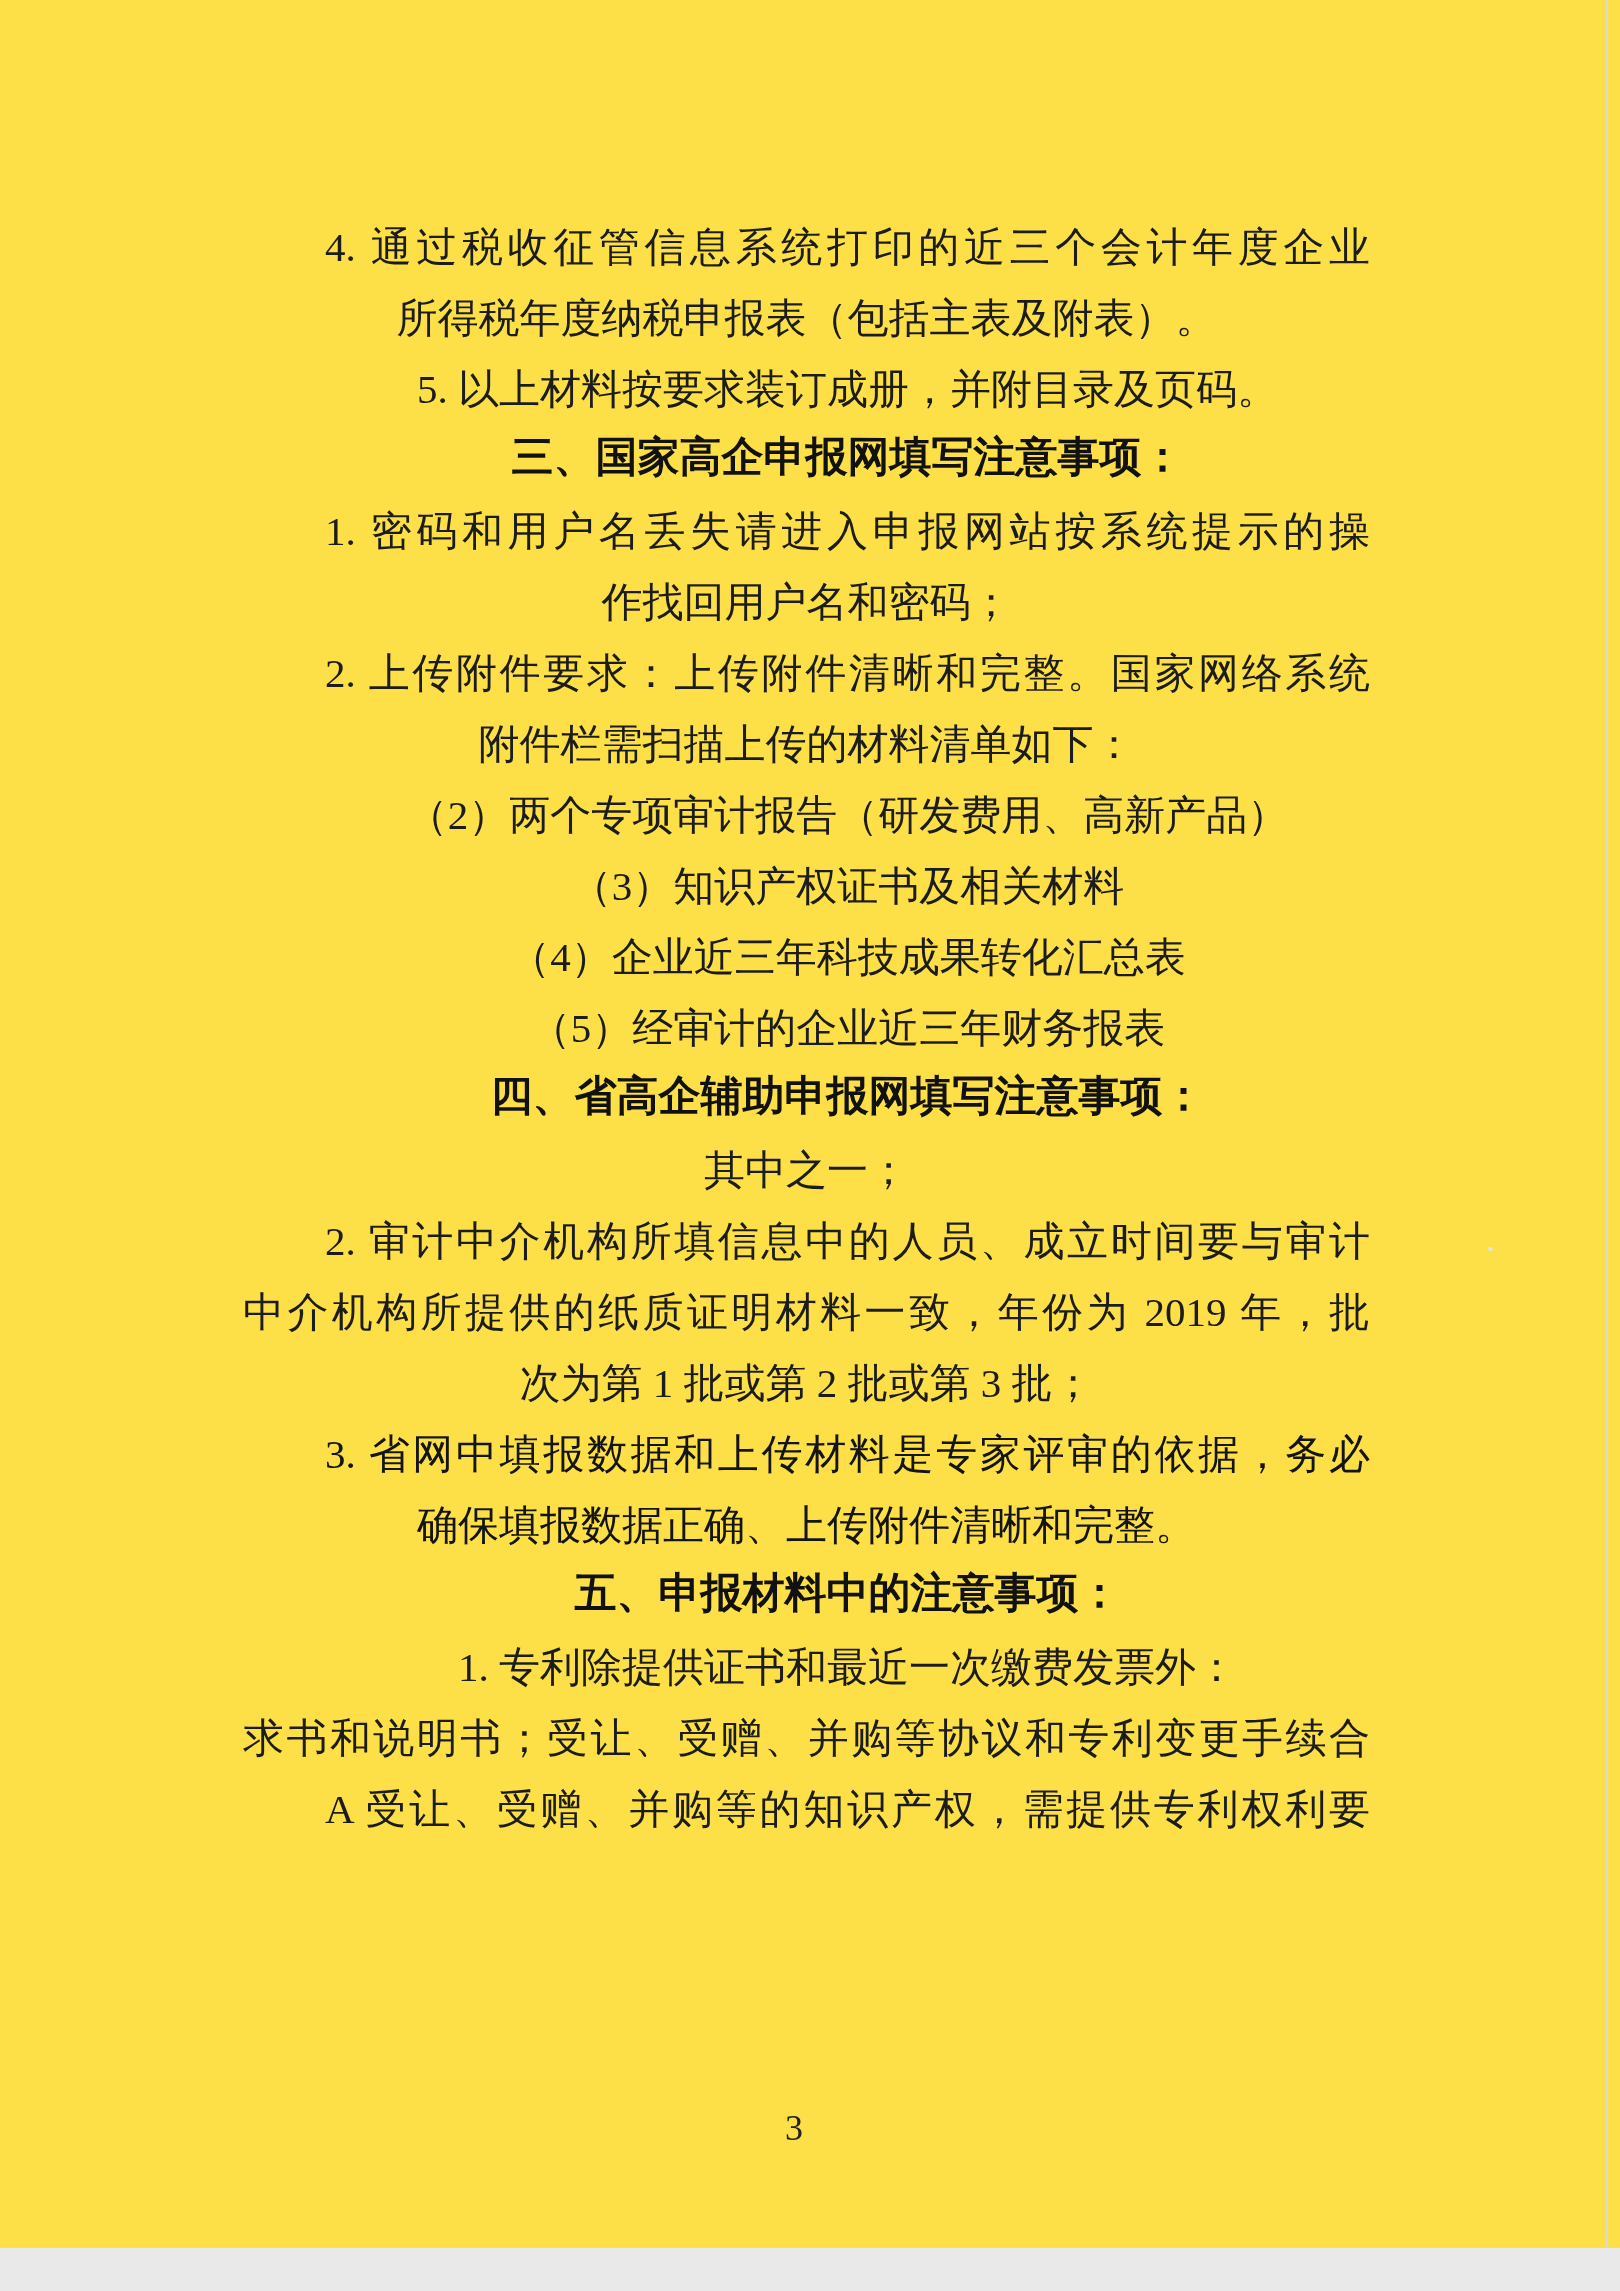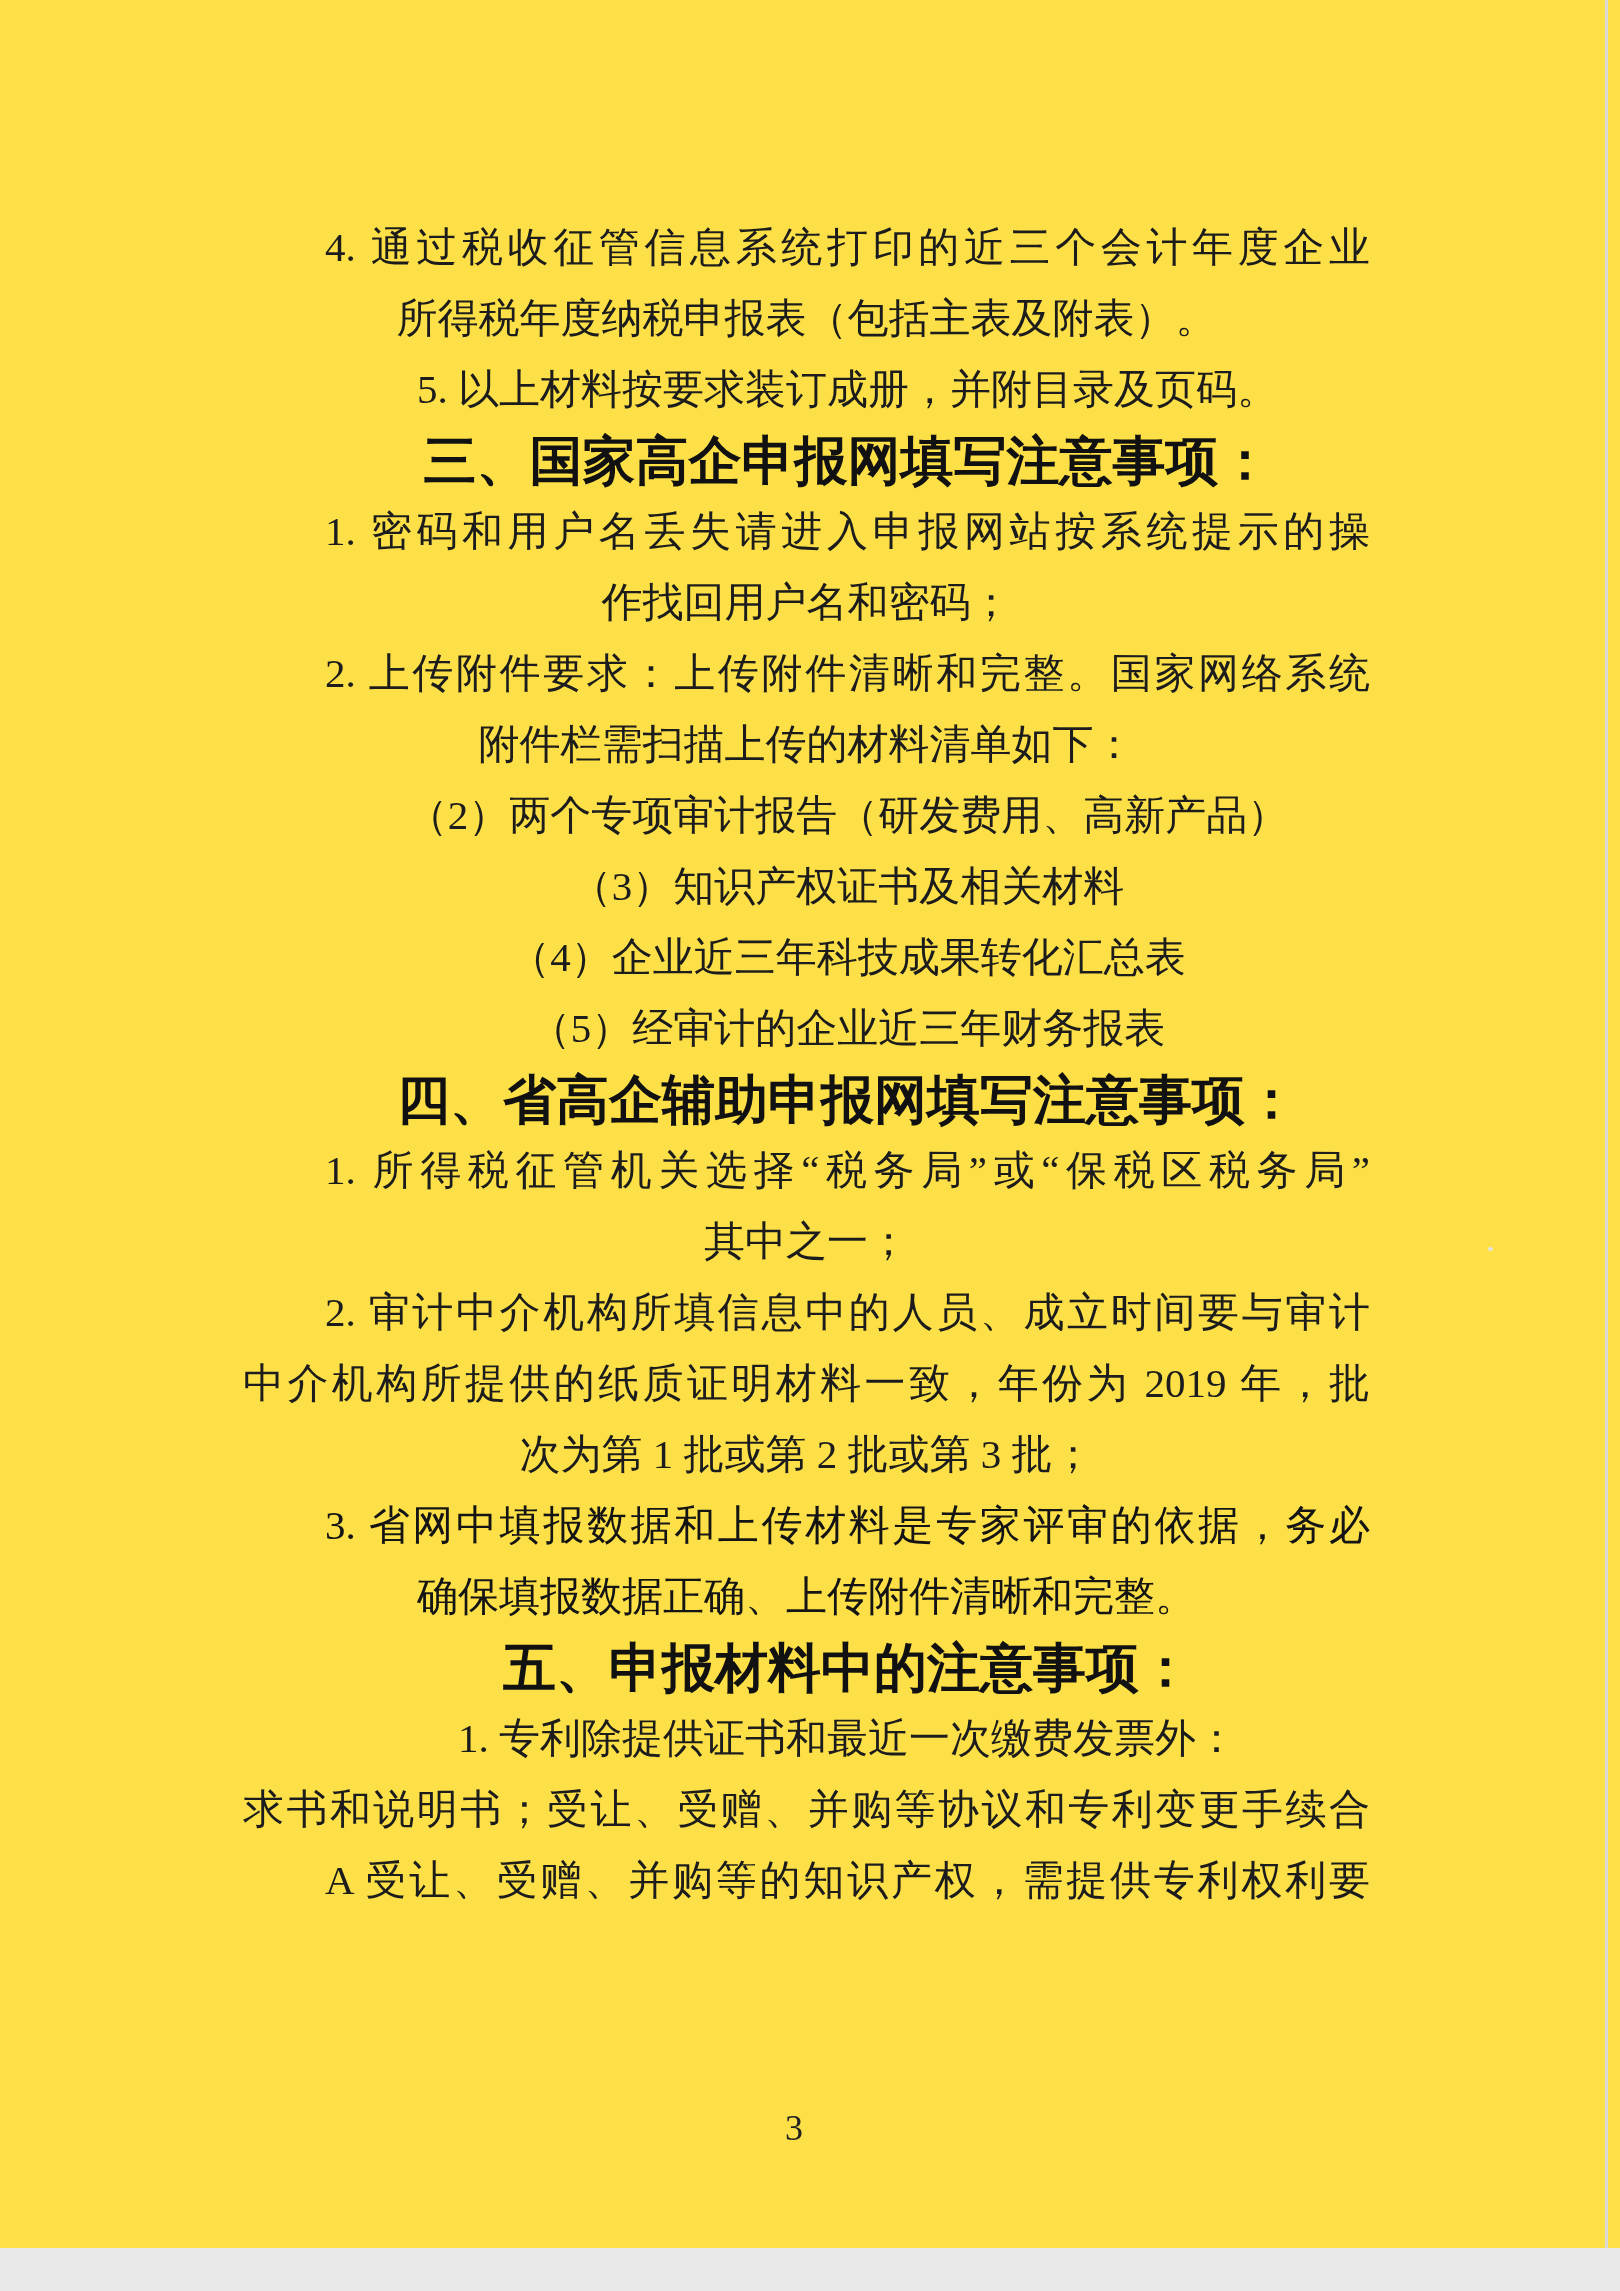--- a/index.html
+++ b/index.html
@@ -33,23 +33,23 @@
   .line.indent { text-indent: 82px; }
   .line.justify {
     text-align: justify;
     text-align-last: justify;
   }
   .line.body {
     font-family: "Liberation Serif", "DejaVu Serif", serif;
     font-weight: normal;
   }
   .line.heading {
-    font-family: Liberation Sans, sans-serif;
+    font-family: Liberation Mono, monospace;
     font-weight: bold;
-    font-size: 53px;
+    font-size: 42px;
     color: #111;
   }
   .line.boldpara {
     font-family: "Liberation Serif", "DejaVu Serif", serif;
     font-weight: normal;
     color: #141414;
   }
   .seg-bold { font-weight: normal; }
   .page-number {
     position: absolute;
@@ -90,21 +90,20 @@
       <div class="line heading indent"><span class="">三、国家高企申报网填写注意事项：</span></div>
       <div class="line body indent justify"><span class="">1. 密码和用户名丢失请进入申报网站按系统提示的操</span></div>
       <div class="line body"><span class="">作找回用户名和密码；</span></div>
       <div class="line body indent justify"><span class="">2. 上传附件要求：上传附件</span><span class="seg-bold">清晰和完整</span><span class="">。国家网络系统</span></div>
       <div class="line body"><span class="">附件栏需扫描上传的材料清单如下：</span></div>
       <div class="line body indent"><span class="">（2）两个专项审计报告（研发费用、高新产品）</span></div>
       <div class="line body indent"><span class="">（3）知识产权证书及相关材料</span></div>
       <div class="line body indent"><span class="">（4）企业近三年科技成果转化汇总表</span></div>
       <div class="line body indent"><span class="">（5）经审计的企业近三年财务报表</span></div>
       <div class="line heading indent"><span class="">四、省高企辅助申报网填写注意事项：</span></div>
-      <div class="line body indent justify"><span class="">1. 所得税征管机关选择“税务局”或“保税区税务局”</span></div>
       <div class="line body"><span class="">其中之一；</span></div>
       <div class="line body indent justify"><span class="">2. 审计中介机构所填信息中的人员、成立时间要与审计</span></div>
       <div class="line body justify"><span class="">中介机构所提供的纸质证明材料一致，年份为 2019 年，批</span></div>
       <div class="line body"><span class="">次为第 1 批或第 2 批或第 3 批；</span></div>
       <div class="line boldpara indent justify"><span class="">3. 省网中填报数据和上传材料是专家评审的依据，务必</span></div>
       <div class="line boldpara"><span class="">确保填报数据正确、上传附件清晰和完整。</span></div>
       <div class="line heading indent"><span class="">五、申报材料中的注意事项：</span></div>
       <div class="line body indent"><span class="">1. 专利除提供证书和最近一次缴费发票外：</span></div>
       <div class="line body justify"><span class="">求书和说明书；受让、受赠、并购等协议和专利变更手续合</span></div>
       <div class="line body indent justify"><span class="">A 受让、受赠、并购等的知识产权，需提供专利权利要</span></div>

